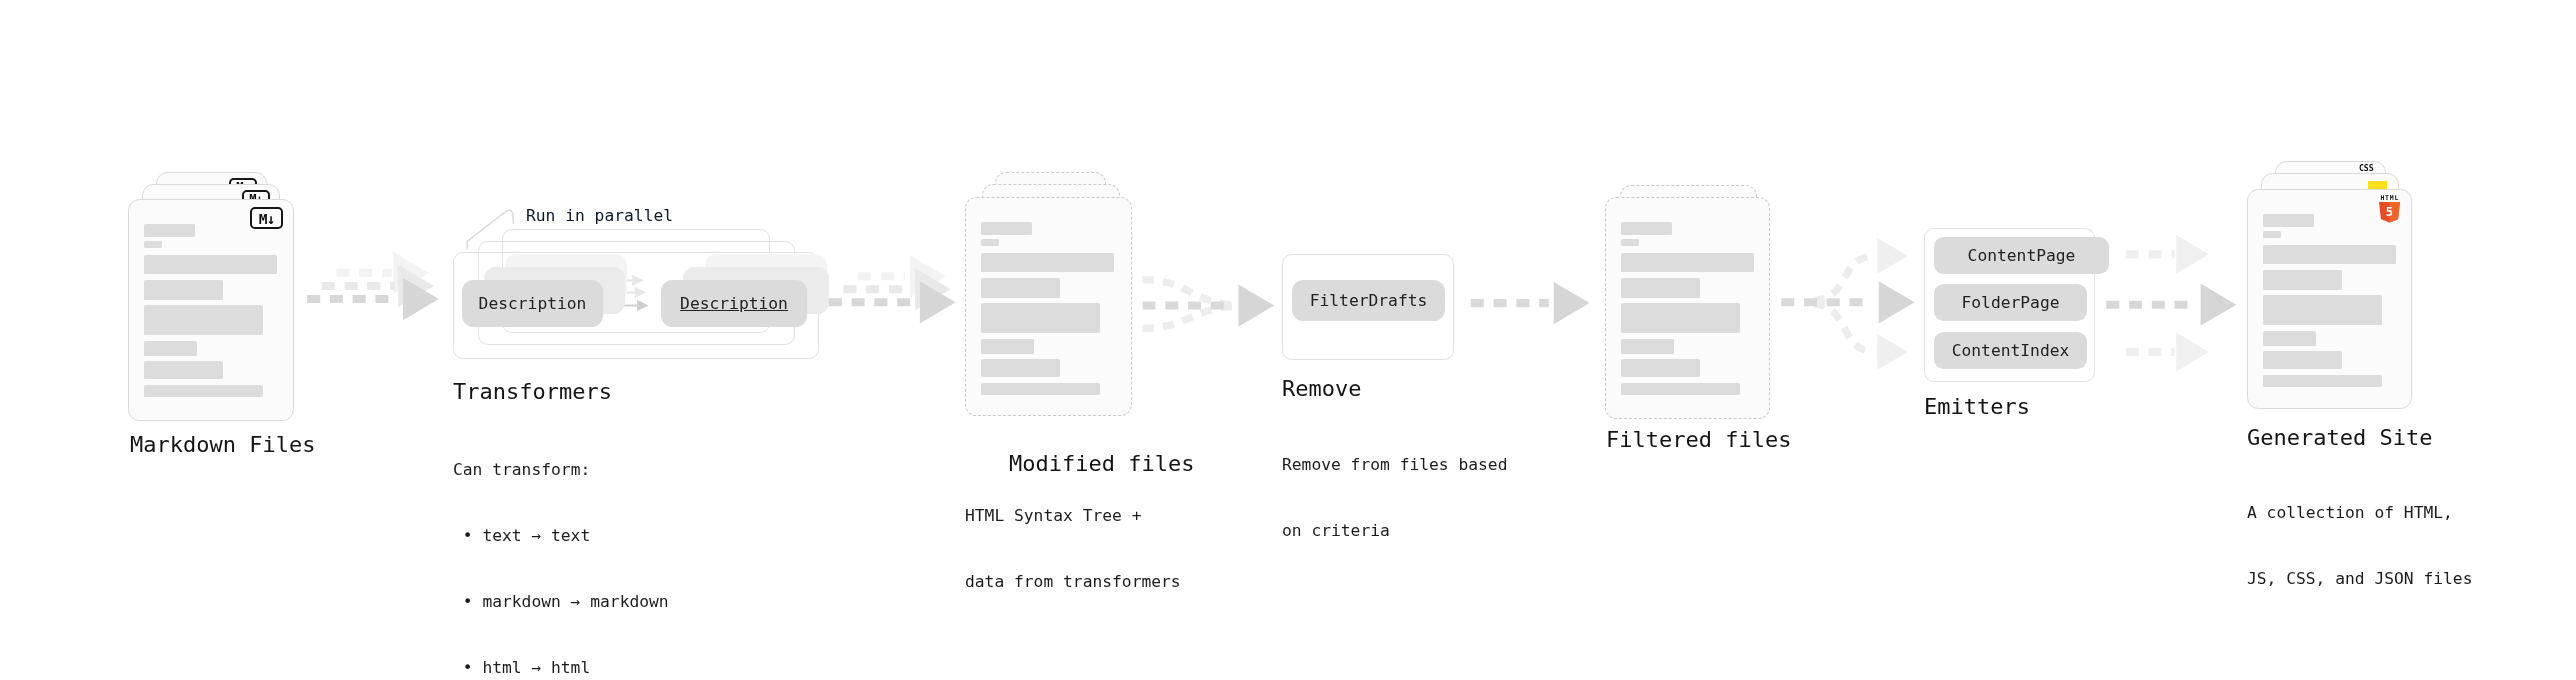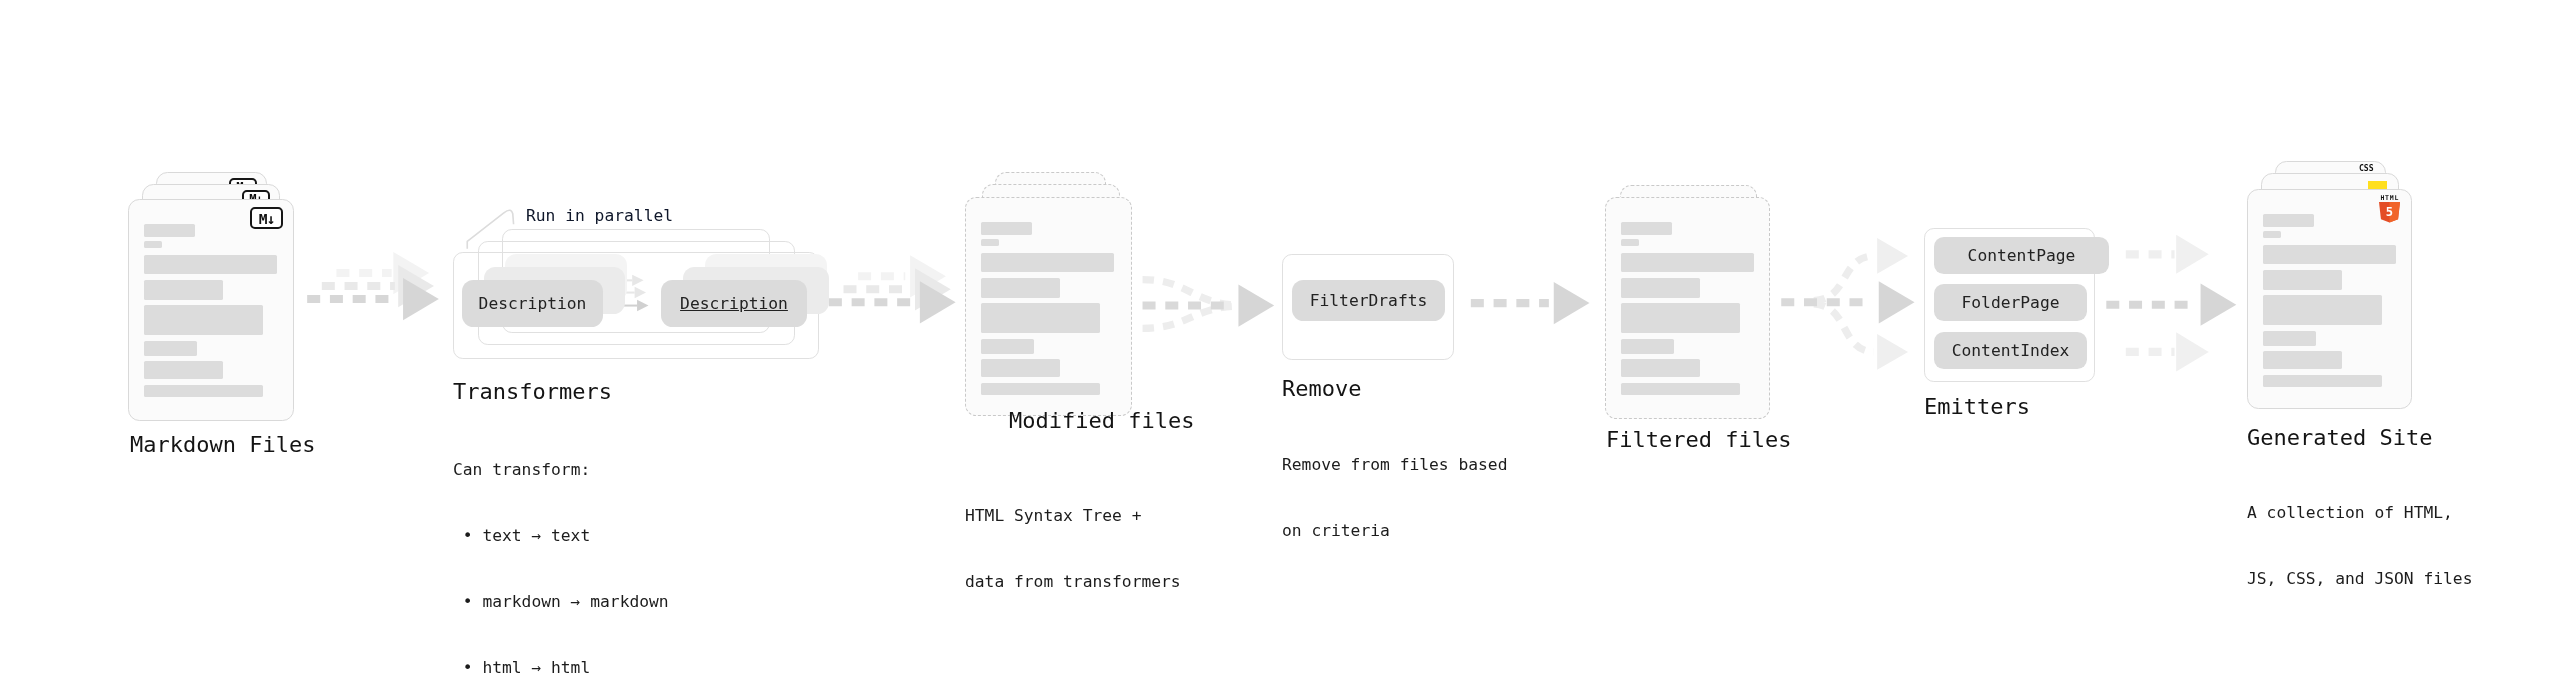--- a/index.html
+++ b/index.html
@@ -159,21 +159,21 @@
         <div class="bar" style="width: 51px; height: 12.2px; margin-top: 0px;"></div>
         <div class="bar" style="width: 18px; height: 6.5px; margin-top: 4.9px;"></div>
         <div class="bar" style="width: 133px; height: 18.7px; margin-top: 7.3px;"></div>
         <div class="bar" style="width: 79px; height: 20.3px; margin-top: 5.7px;"></div>
         <div class="bar" style="width: 119px; height: 30px; margin-top: 4.9px;"></div>
         <div class="bar" style="width: 53px; height: 15.4px; margin-top: 5.7px;"></div>
         <div class="bar" style="width: 79px; height: 18.7px; margin-top: 4.9px;"></div>
         <div class="bar" style="width: 119px; height: 12.2px; margin-top: 5.7px;"></div>
       </div>
   </div>
-  <div class="step-title" style="left:965px; top:408px;padding-left:44px;">Modified files</div>
+  <div class="step-title" style="left:965px; top:451px;padding-left:44px;">Modified files</div>
   <div class="desc" style="left:965px; top:461px;">
     <div>HTML Syntax Tree +</div>
     <div>data from transformers</div>
   </div>
 
   <div class="box filled" style="left:1282px; top:254px; width:172px; height:106px;"></div>
   <div class="pill" style="left:1292px; top:280px; width:153px; height:41px;">FilterDrafts</div>
   <div class="step-title" style="left:1282px; top:376px;">Remove</div>
   <div class="desc" style="left:1282px; top:410px;">
     <div>Remove from files based</div>

